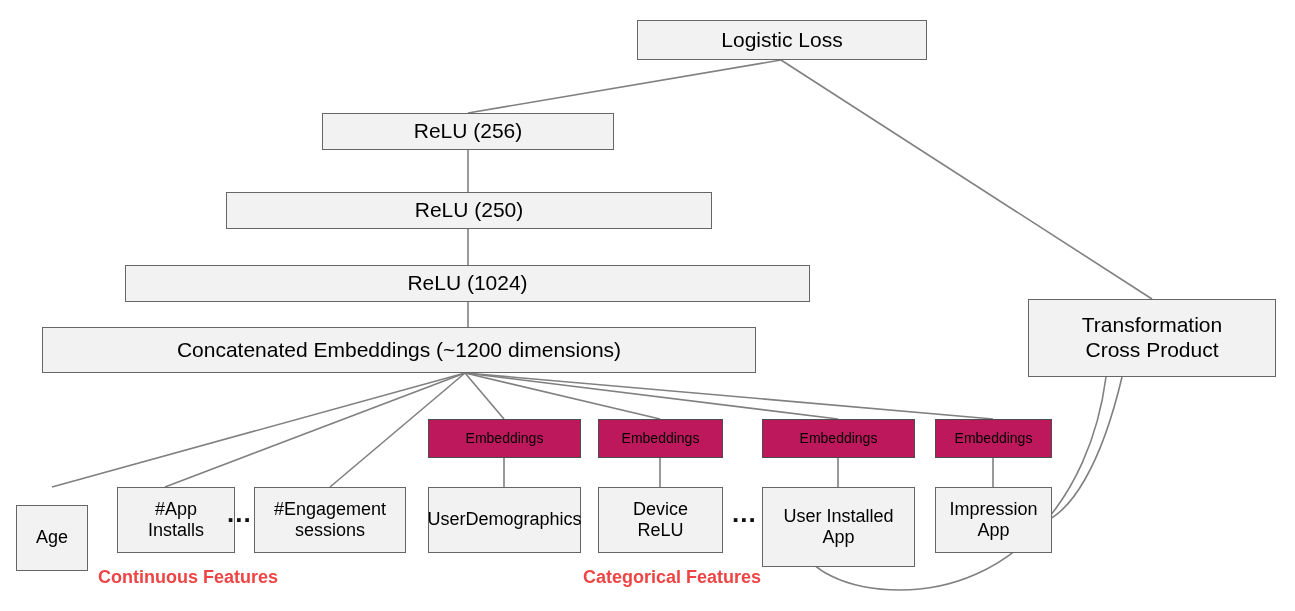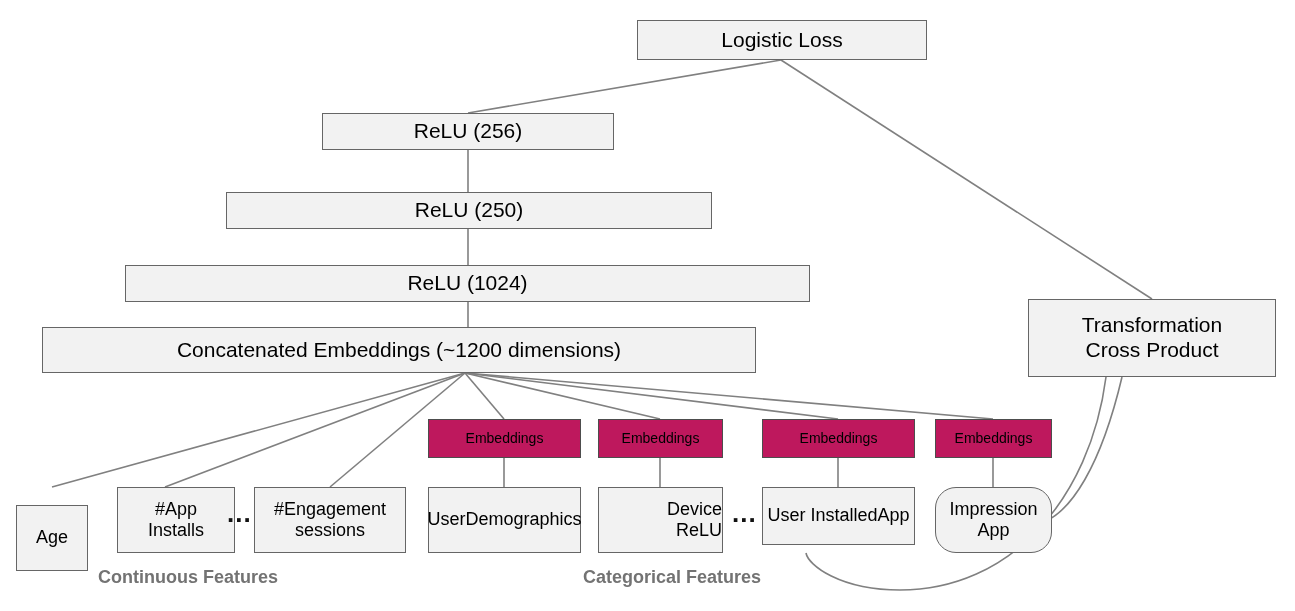--- a/index.html
+++ b/index.html
@@ -51,21 +51,21 @@
     font-weight: bold;
     color: #111111;
     letter-spacing: 1px;
     z-index: 2;
     line-height: 1;
   }
   .grouplabel {
     position: absolute;
     font-size: 18px;
     font-weight: bold;
-    color: #737373;
+    color: #ef4444;
     white-space: nowrap;
     z-index: 2;
   }
 </style>
 </head>
 <body>
 
 <div id="canvas">
 
   <svg id="edges" viewBox="0 0 1295 611" xmlns="http://www.w3.org/2000/svg">
@@ -157,35 +157,35 @@
   <div class="node n-med" style="left:254px; top:487px; width:152px; height:66px; flex-direction:column;">
     <span>#Engagement</span>
     <span>sessions</span>
   </div>
 
   <div class="node n-med" style="left:428px; top:487px; width:153px; height:66px; flex-direction:row;">
     <span>User</span>
     <span>Demographics</span>
   </div>
 
-  <div class="node n-med" style="left:598px; top:487px; width:125px; height:66px; flex-direction:column;align-items:flex-end;">
+  <div class="node n-med" style="left:598px; top:487px; width:125px; height:66px; flex-direction:column;">
     <span>Device</span>
     <span>ReLU</span>
   </div>
 
   <div class="ellipsis" style="left:732px; top:500px;">
     <span>...</span>
   </div>
 
-  <div class="node n-med" style="left:762px; top:487px; width:153px; height:58px; flex-direction:row;">
+  <div class="node n-med" style="left:762px; top:487px; width:153px; height:80px; flex-direction:column;">
     <span>User Installed</span>
     <span>App</span>
   </div>
 
-  <div class="node n-med" style="left:935px; top:487px; width:117px; height:66px; flex-direction:column;border-radius:21px;">
+  <div class="node n-med" style="left:935px; top:487px; width:117px; height:66px; flex-direction:column;">
     <span>Impression</span>
     <span>App</span>
   </div>
 
   <div class="grouplabel" style="left:98px; top:567px;">
     <span>Continuous Features</span>
   </div>
 
   <div class="grouplabel" style="left:583px; top:567px;text-align:center;">
     <span>Categorical Features</span>

